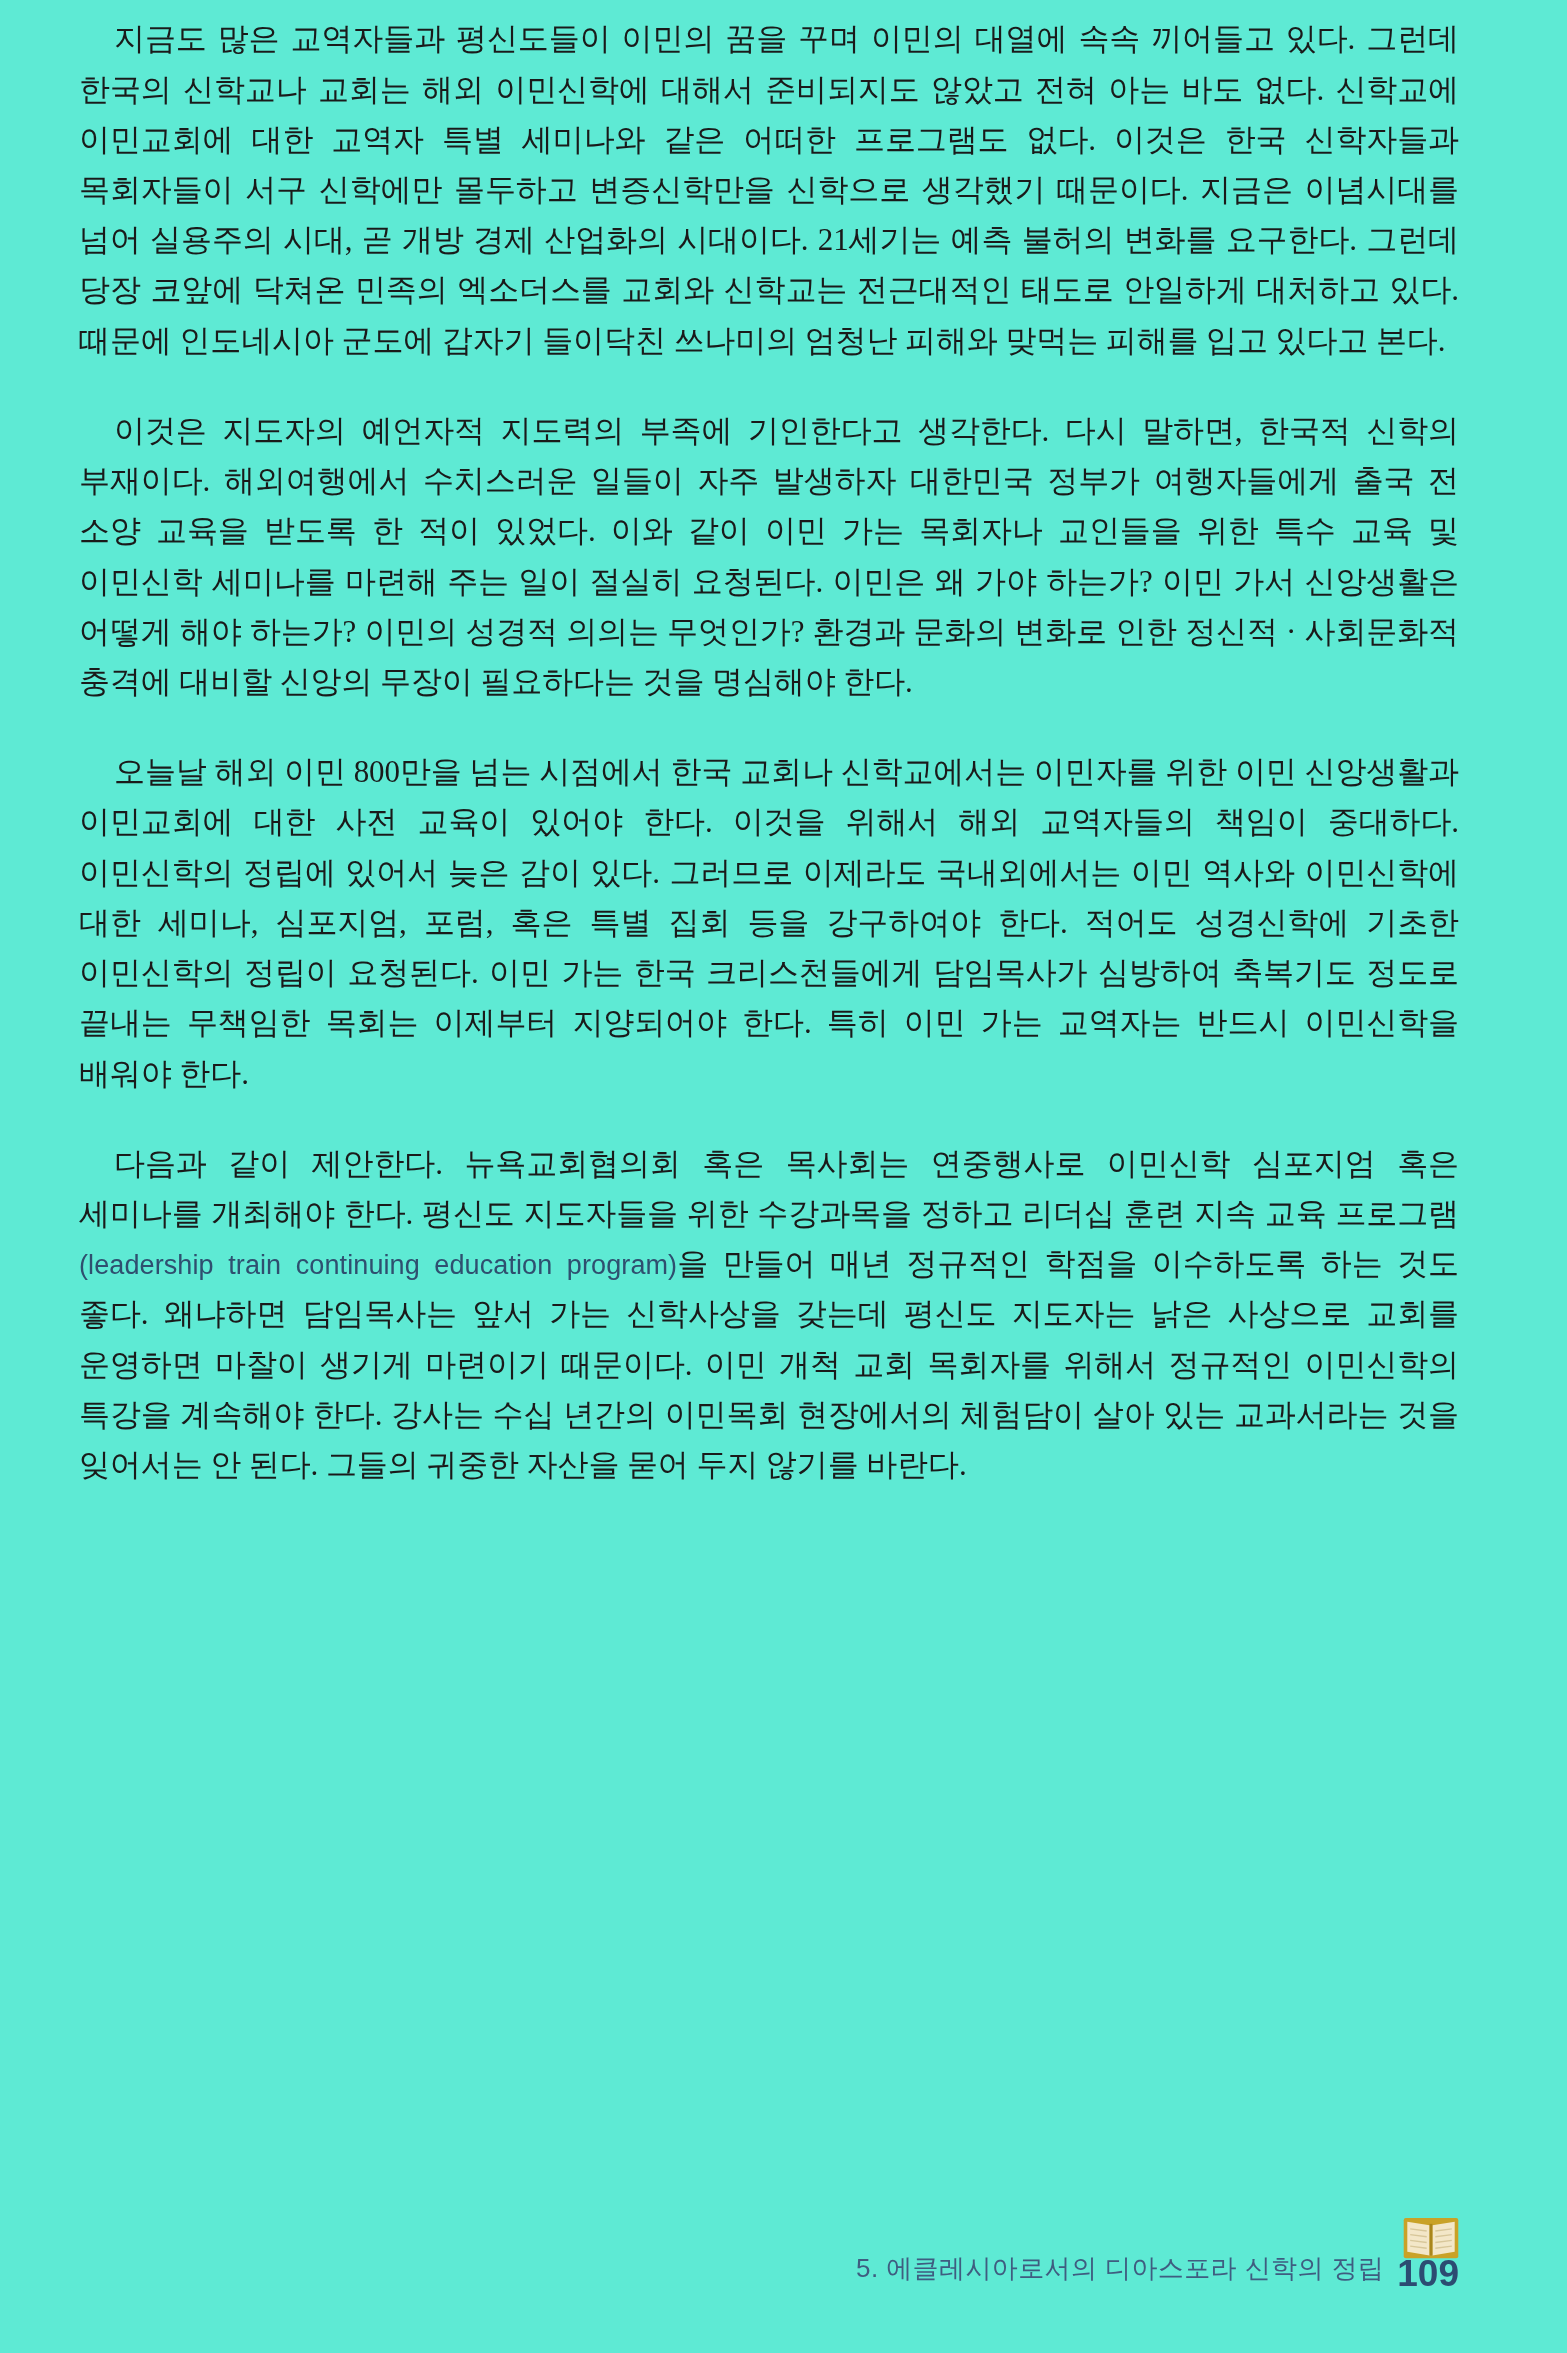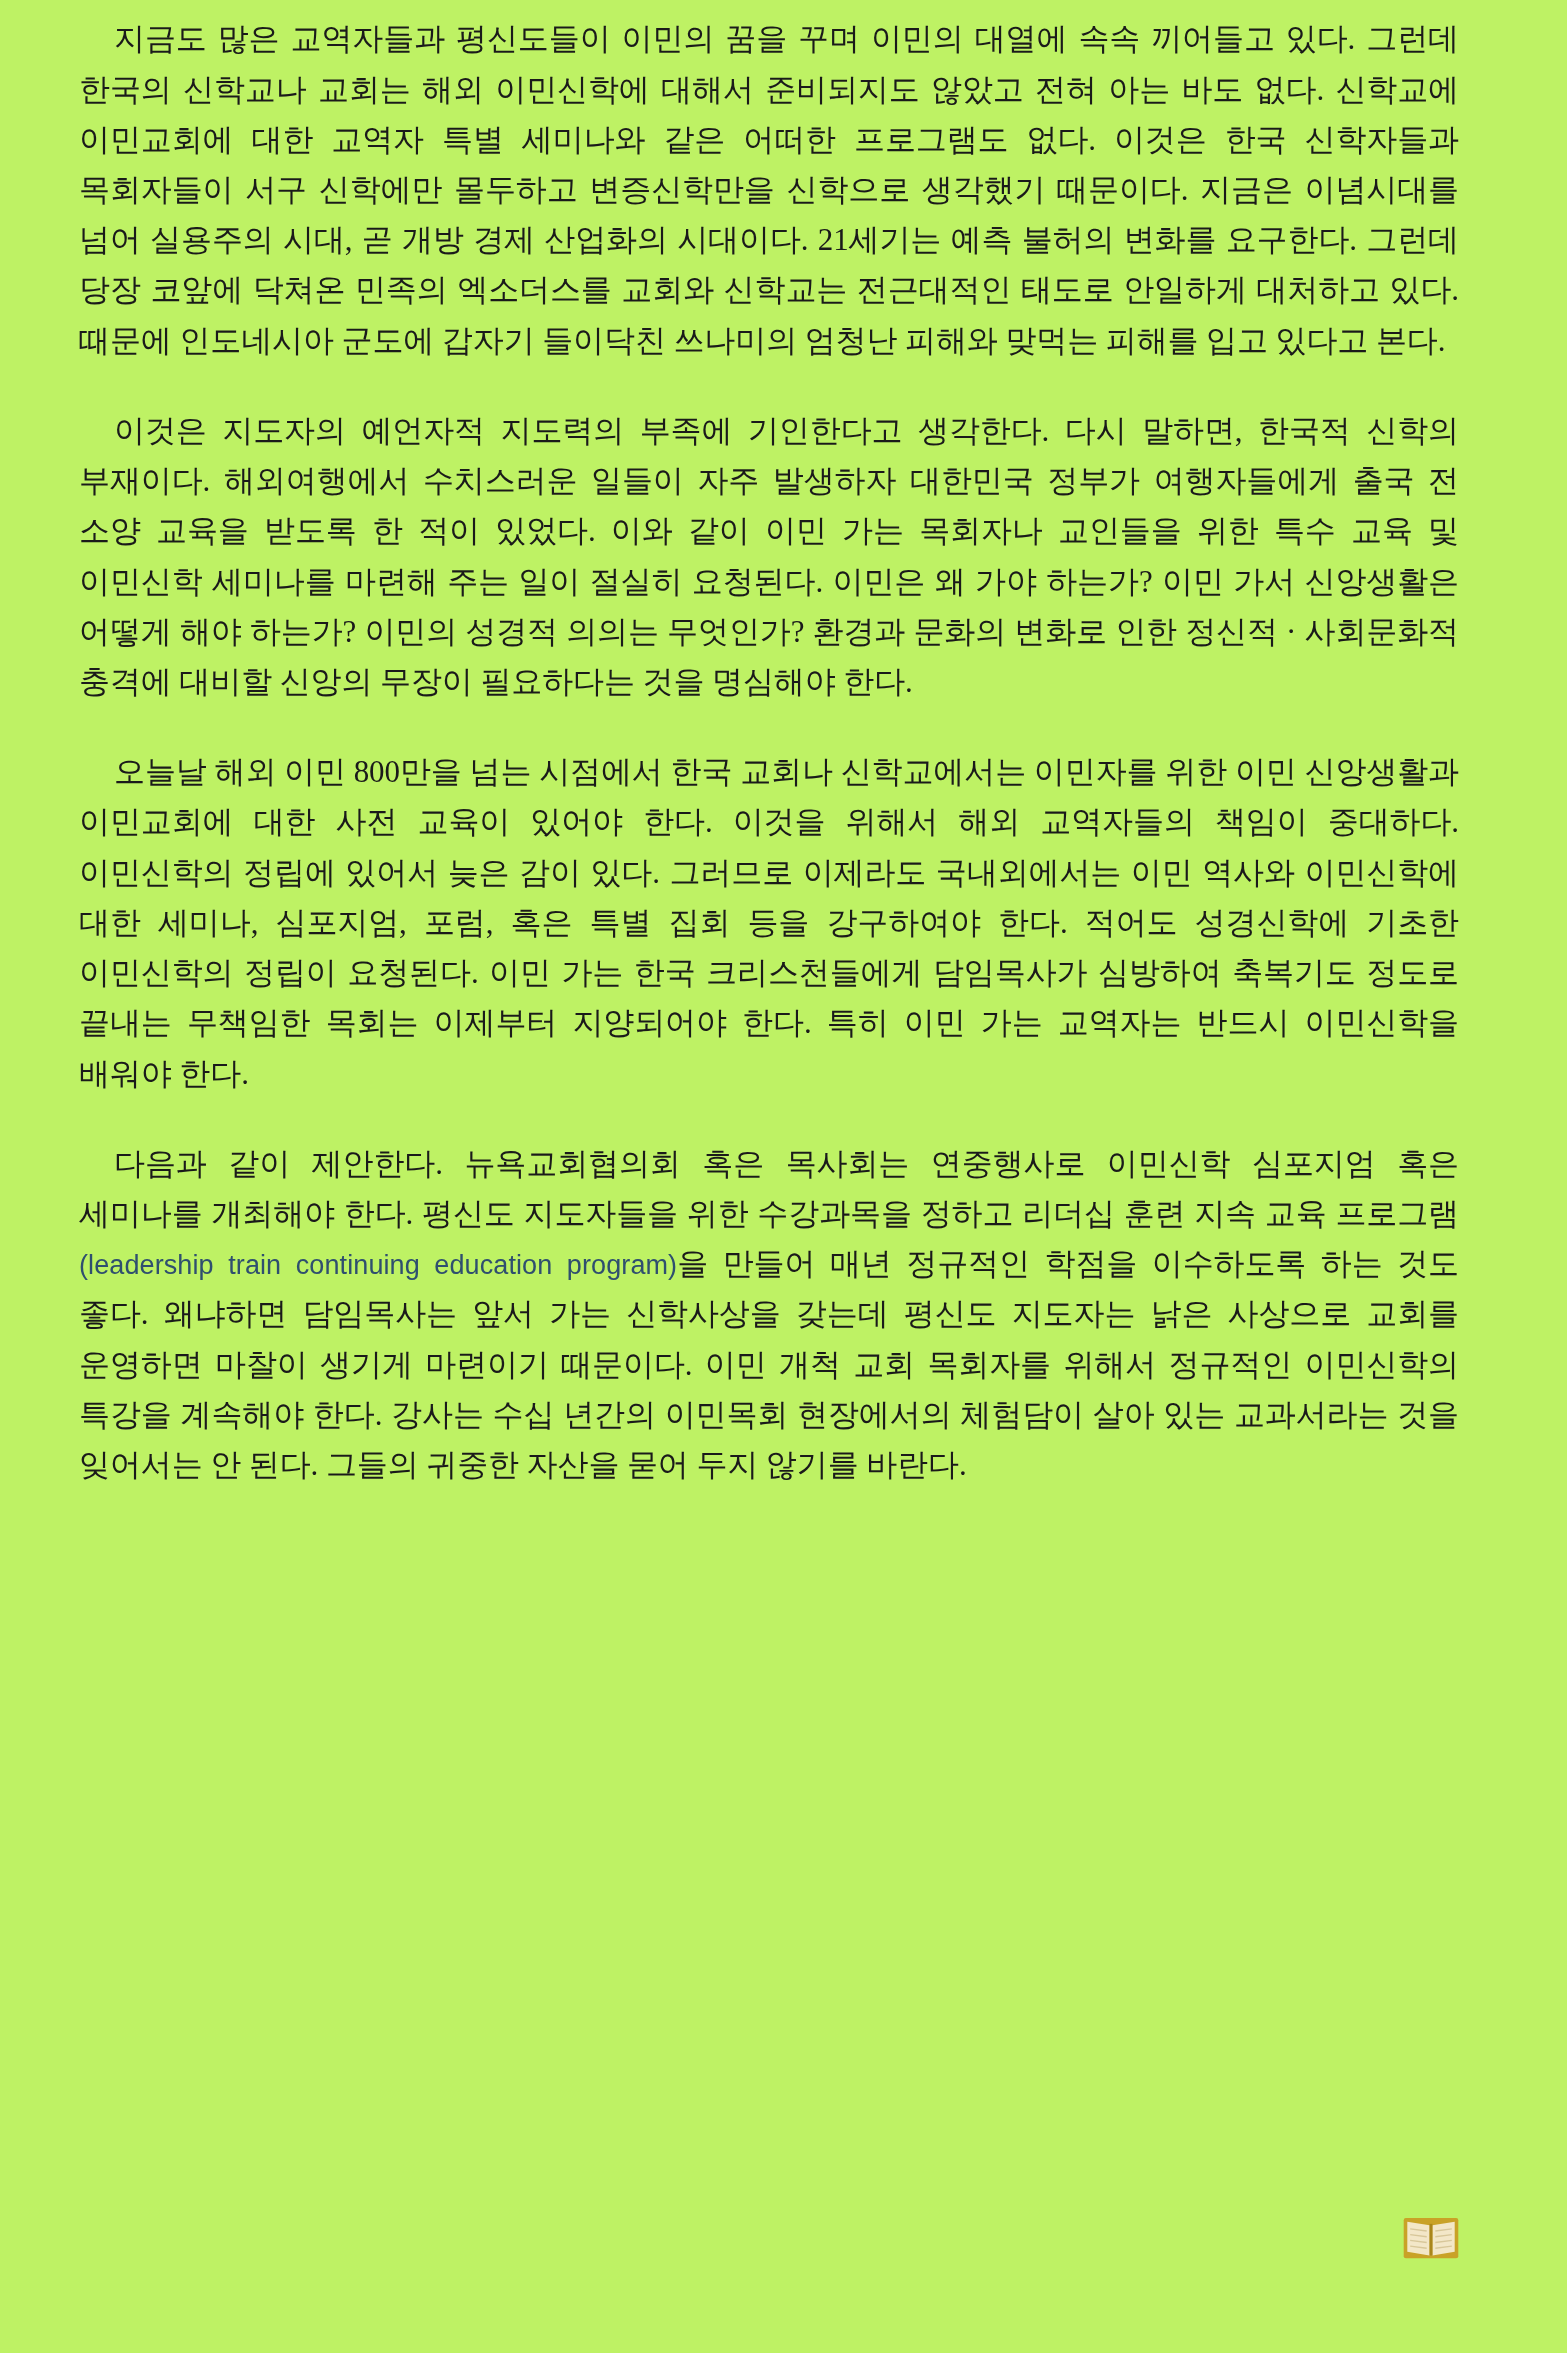--- a/index.html
+++ b/index.html
@@ -4,21 +4,21 @@
 <style>
   html, body {
     margin: 0;
     padding: 0;
     background: #ffffff;
   }
   .page {
     position: relative;
     width: 1567px;
     height: 2354px;
-    background: #bef264;
+    background: #5eead4;
     box-sizing: border-box;
     padding: 14.4px 108px 0 79px;
     font-family: "Liberation Serif", "DejaVu Serif", serif;
     overflow: hidden;
   }
   .body-text {
     font-size: 31px;
     line-height: 1.62;
     color: #1a1a1a;
     text-align: justify;
@@ -107,15 +107,21 @@
     <svg class="book-icon" viewBox="0 0 78 62" xmlns="http://www.w3.org/2000/svg" aria-hidden="true">
       <rect x="1" y="4" width="76" height="56" rx="3" fill="#c9a227"></rect>
       <path d="M6 9 L37 14 L37 56 L6 51 Z" fill="#f3e7c8"></path>
       <path d="M72 9 L41 14 L41 56 L72 51 Z" fill="#f3e7c8"></path>
       <rect x="37" y="12" width="4" height="44" fill="#a9861c"></rect>
       <path d="M10 19 L33 22 M10 27 L33 30 M10 35 L33 38 M10 43 L33 46" stroke="#d8c79a" stroke-width="2" fill="none"></path>
       <path d="M68 19 L45 22 M68 27 L45 30 M68 35 L45 38 M68 43 L45 46" stroke="#d8c79a" stroke-width="2" fill="none"></path>
     </svg>
   </div>
 
+  <div class="footer">
+    <div class="footer-inner">
+      <span class="footer-title">5. 에클레시아로서의 디아스포라 신학의 정립</span>
+      <span class="page-number">109</span>
+    </div>
+  </div>
 
 </div>
 
 
 </body></html>

